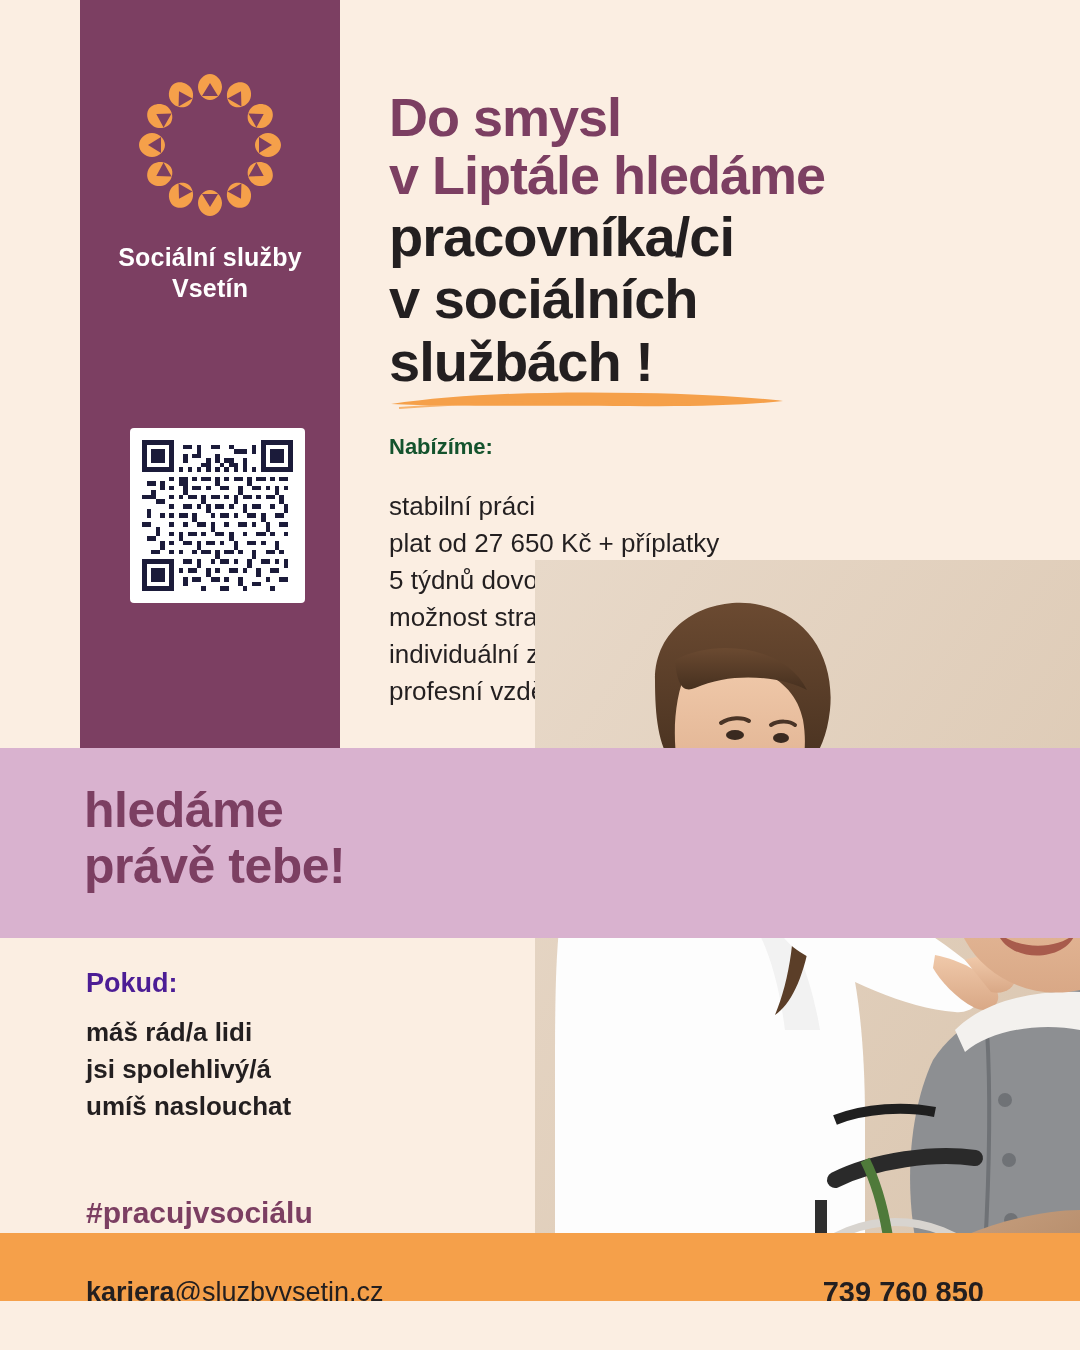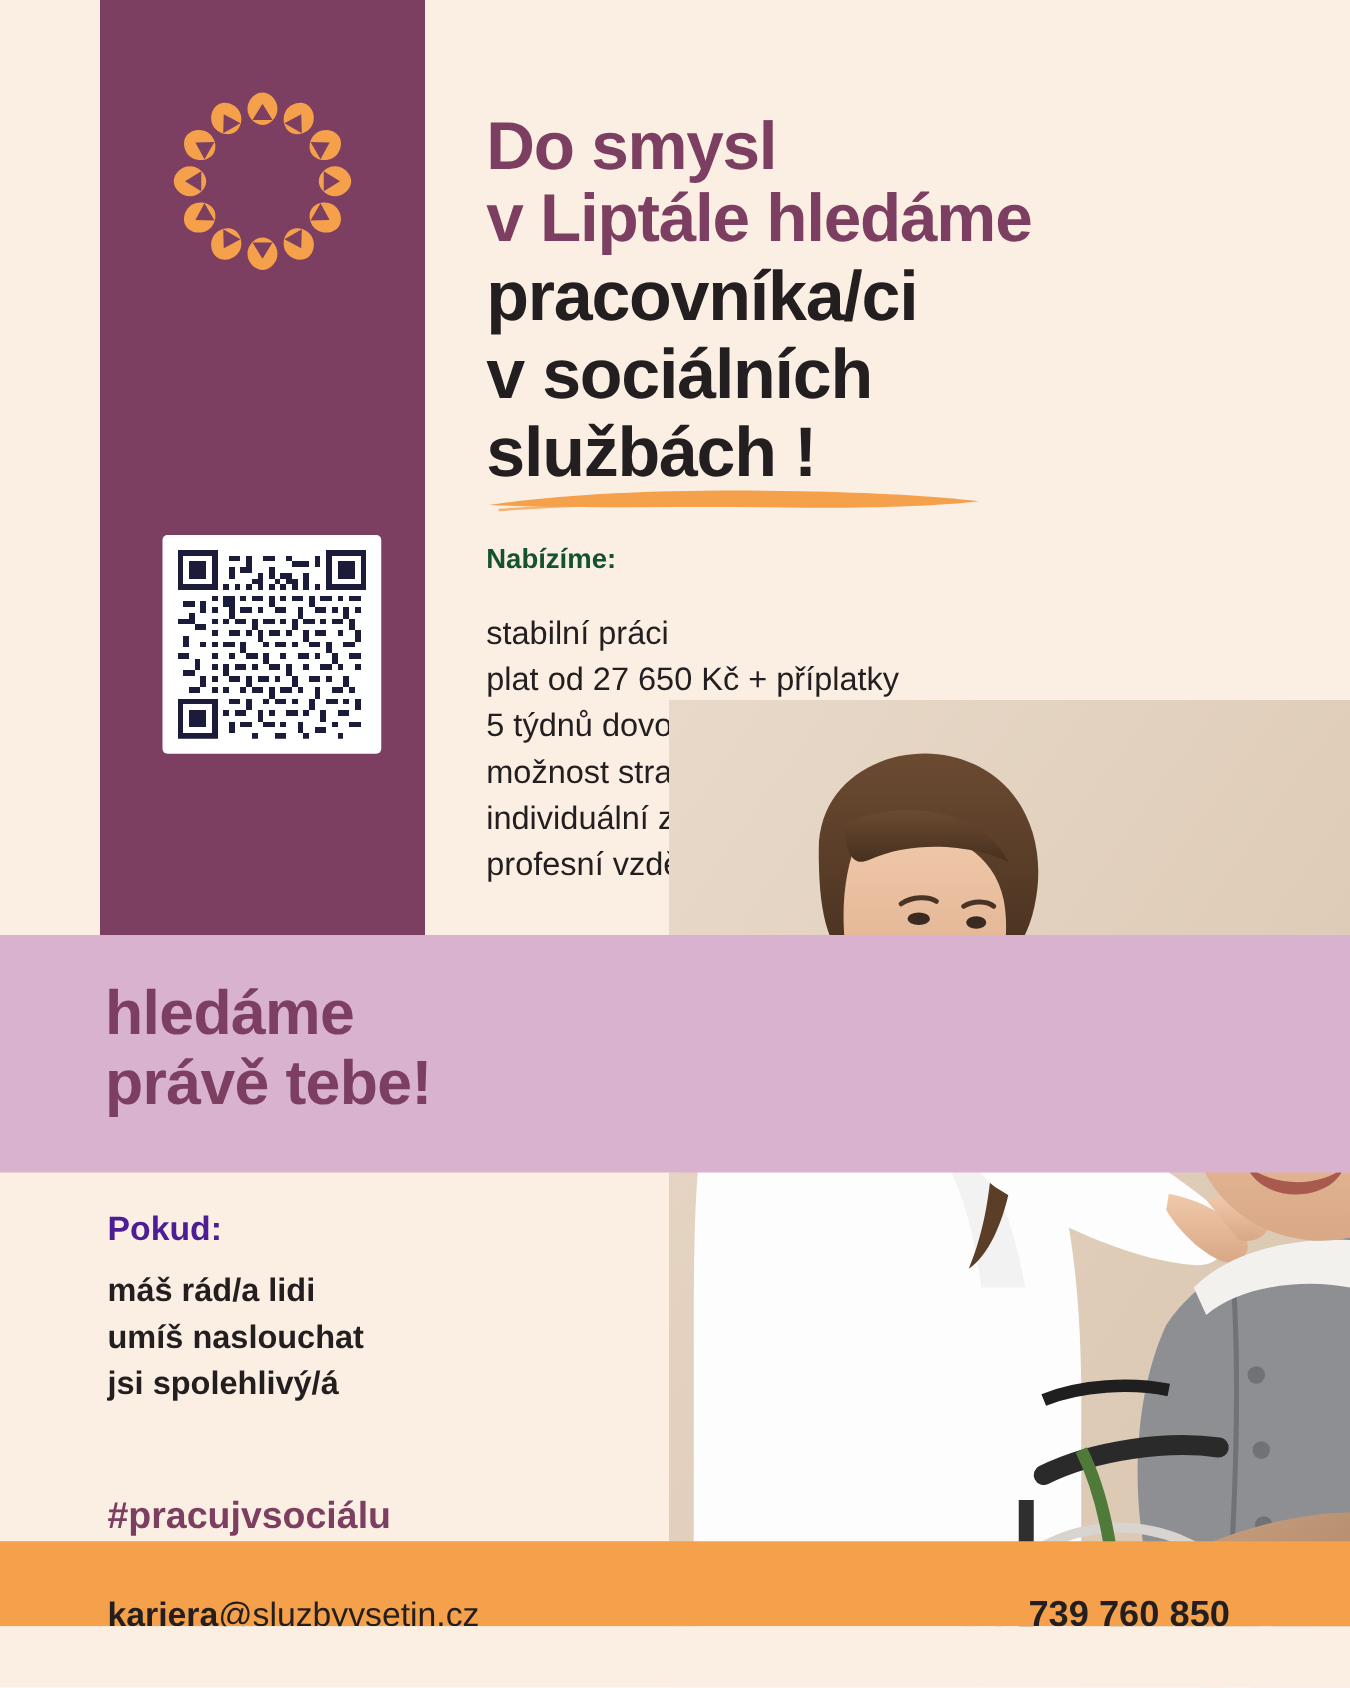--- a/index.html
+++ b/index.html
@@ -261,20 +261,24 @@
               </g>
             <g transform="rotate(300) translate(0,-58)">
                 <path d="M0,-13 C6,-13 12,-7 12,0 C12,7 6,13 0,13 C-6,13 -12,7 -12,0 C-12,-7 -6,-13 0,-13 Z M0,-4 L-8,9 L8,9 Z" fill="#f5a04a"></path>
               </g>
             <g transform="rotate(330) translate(0,-58)">
                 <path d="M0,-13 C6,-13 12,-7 12,0 C12,7 6,13 0,13 C-6,13 -12,7 -12,0 C-12,-7 -6,-13 0,-13 Z M0,-4 L-8,9 L8,9 Z" fill="#f5a04a"></path>
               </g>
           </g>
         </g>
       </svg>
+    </div>
+    <div class="logo-text">
+      <div>Sociální služby</div>
+      <div>Vsetín</div>
     </div>
   </div>
 
   <div class="qr-box">
     <svg class="qr-inner" viewBox="0 0 33 33" shape-rendering="crispEdges" aria-hidden="true">
       <rect width="33" height="33" fill="#ffffff"></rect>
       <g fill="#1b1b3a">
 
         <path d="M0,0 h7 v7 h-7 z M1,1 v5 h5 v-5 z"></path>
         <rect x="2" y="2" width="3" height="3"></rect>
@@ -554,22 +558,22 @@
   <div class="band"></div>
   <div class="band-text">
     <div>hledáme</div>
     <div>právě tebe!</div>
   </div>
 
   <div class="pokud">
     <div class="pokud-title">Pokud:</div>
     <ul class="pokud-list">
       <li>máš rád/a lidi</li>
+      <li>jsi spolehlivý/á</li>
       <li>umíš naslouchat</li>
-      <li>jsi spolehlivý/á</li>
     </ul>
   </div>
 
   <div class="hashtag">#pracujvsociálu</div>
 
   <div class="footer"></div>
   <div class="footer-email">
     <b>kariera</b><span>@sluzbyvsetin.cz</span>
   </div>
   <div class="footer-phone">739 760 850</div>

